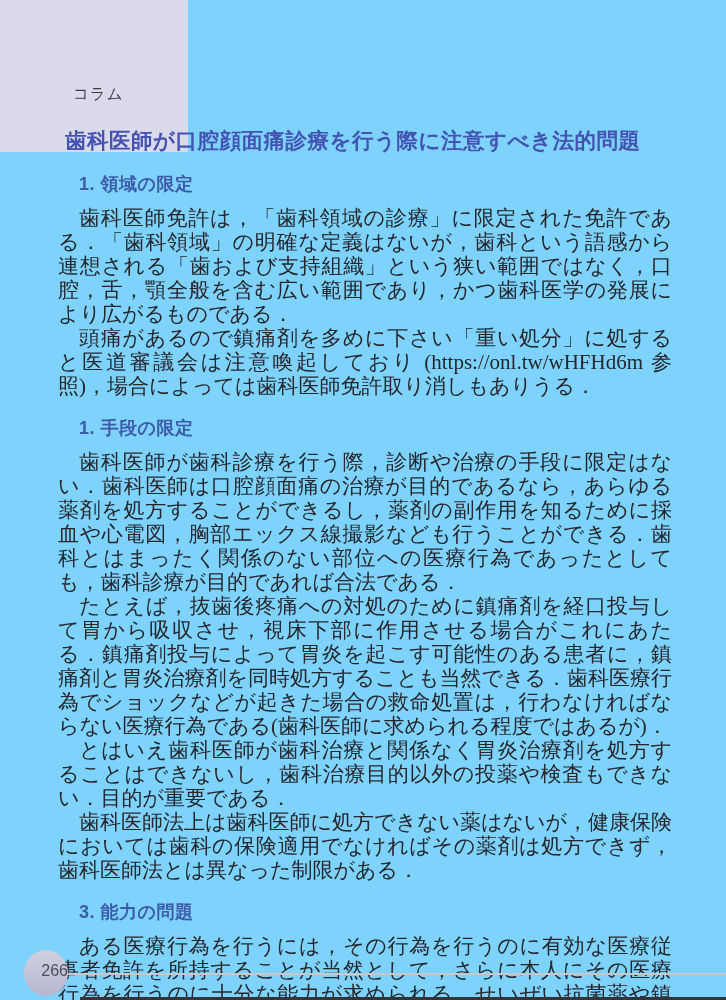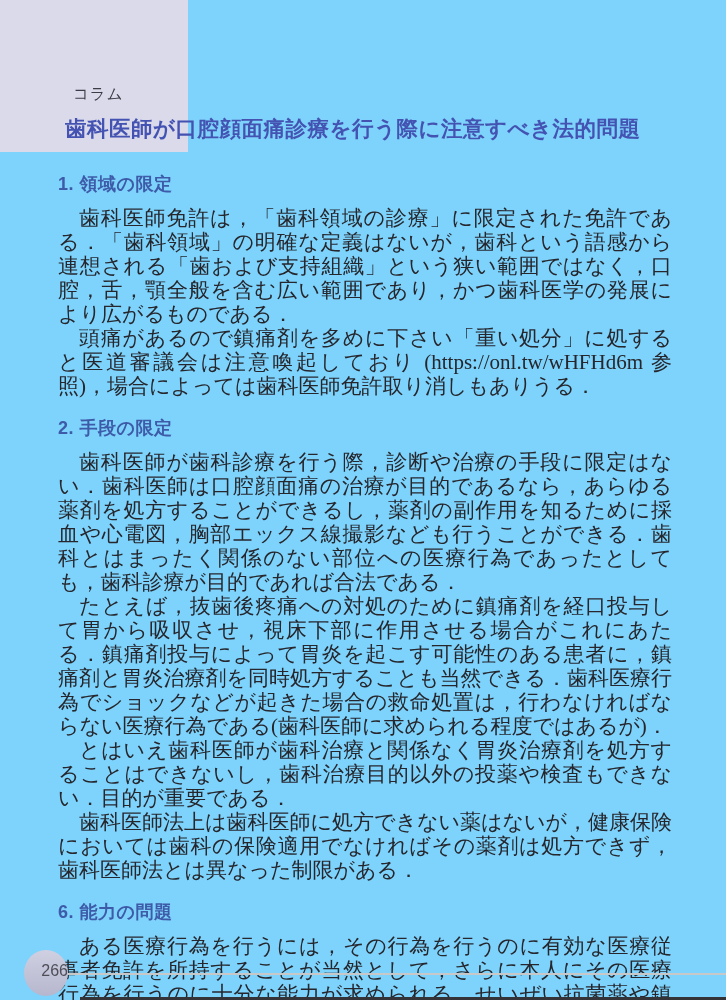--- a/index.html
+++ b/index.html
@@ -31,21 +31,21 @@
     font-family: "Liberation Sans", "DejaVu Sans", sans-serif;
     font-size: 15.5px;
     line-height: 18px;
     color: #3c3c46;
     letter-spacing: 1px;
     z-index: 2;
   }
   .page-title {
     position: absolute;
     left: 65px;
-    top: 102px;
+    top: 114px;
     font-family: "Liberation Sans", "DejaVu Sans", sans-serif;
     font-size: 21.5px;
     line-height: 26px;
     font-weight: bold;
     color: #4453b2;
     white-space: nowrap;
     letter-spacing: 0.5px;
     z-index: 2;
   }
   .content {
@@ -53,21 +53,21 @@
     left: 58px;
     top: 172px;
     width: 614px;
   }
   .section-heading {
     font-family: "Liberation Sans", "DejaVu Sans", sans-serif;
     font-size: 18px;
     line-height: 24px;
     font-weight: 600;
     color: #3d5ba8;
-    margin: 0 0 10px 0;
+    margin: 0 0 10px 21px;
     letter-spacing: 0.5px;
   }
   section + section .section-heading {
     margin-top: 18px;
   }
   .body-para {
     font-family: "Liberation Serif", "DejaVu Serif", serif;
     font-size: 21px;
     line-height: 24px;
     color: #26262c;
@@ -127,29 +127,29 @@
 
   <div class="content">
 
     <section>
       <h2 class="section-heading">1. 領域の限定</h2>
       <p class="body-para">歯科医師免許は，「歯科領域の診療」に限定された免許である．「歯科領域」の明確な定義はないが，歯科という語感から連想される「歯および支持組織」という狭い範囲ではなく，口腔，舌，顎全般を含む広い範囲であり，かつ歯科医学の発展により広がるものである．</p>
       <p class="body-para">頭痛があるので鎮痛剤を多めに下さい「重い処分」に処すると医道審議会は注意喚起しており (https://onl.tw/wHFHd6m 参照)，場合によっては歯科医師免許取り消しもありうる．</p>
     </section>
 
     <section>
-      <h2 class="section-heading">2. 手段の限定</h2>
+      <h2 class="section-heading">1. 手段の限定</h2>
       <p class="body-para">歯科医師が歯科診療を行う際，診断や治療の手段に限定はない．歯科医師は口腔顔面痛の治療が目的であるなら，あらゆる薬剤を処方することができるし，薬剤の副作用を知るために採血や心電図，胸部エックス線撮影なども行うことができる．歯科とはまったく関係のない部位への医療行為であったとしても，歯科診療が目的であれば合法である．</p>
       <p class="body-para">たとえば，抜歯後疼痛への対処のために鎮痛剤を経口投与して胃から吸収させ，視床下部に作用させる場合がこれにあたる．鎮痛剤投与によって胃炎を起こす可能性のある患者に，鎮痛剤と胃炎治療剤を同時処方することも当然できる．歯科医療行為でショックなどが起きた場合の救命処置は，行わなければならない医療行為である(歯科医師に求められる程度ではあるが)．</p>
       <p class="body-para">とはいえ歯科医師が歯科治療と関係なく胃炎治療剤を処方することはできないし，歯科治療目的以外の投薬や検査もできない．目的が重要である．</p>
       <p class="body-para">歯科医師法上は歯科医師に処方できない薬はないが，健康保険においては歯科の保険適用でなければその薬剤は処方できず，歯科医師法とは異なった制限がある．</p>
     </section>
 
     <section>
-      <h2 class="section-heading">6. 能力の問題</h2>
+      <h2 class="section-heading">3. 能力の問題</h2>
       <p class="body-para">ある医療行為を行うには，その行為を行うのに有効な医療従事者免許を所持することが当然として，さらに本人にその医療行為を行うのに十分な能力が求められる．せいぜい抗菌薬や鎮痛剤を3日程度しか処方した経験や知識しかない歯科医師が，いきなり抗うつ剤を口腔顔面痛治療目的に何週間も処方することはできない．その薬剤の副作用などを学び，副作用の診断に必要な知識を得ておく必要がある．抗うつ剤は不整脈を惹起しやすいので心電図</p>
     </section>
 
   </div>
 
   <div class="footer-rule"></div>
 
   <div class="page-number-badge">
     <span class="page-number">266</span>
   </div>

